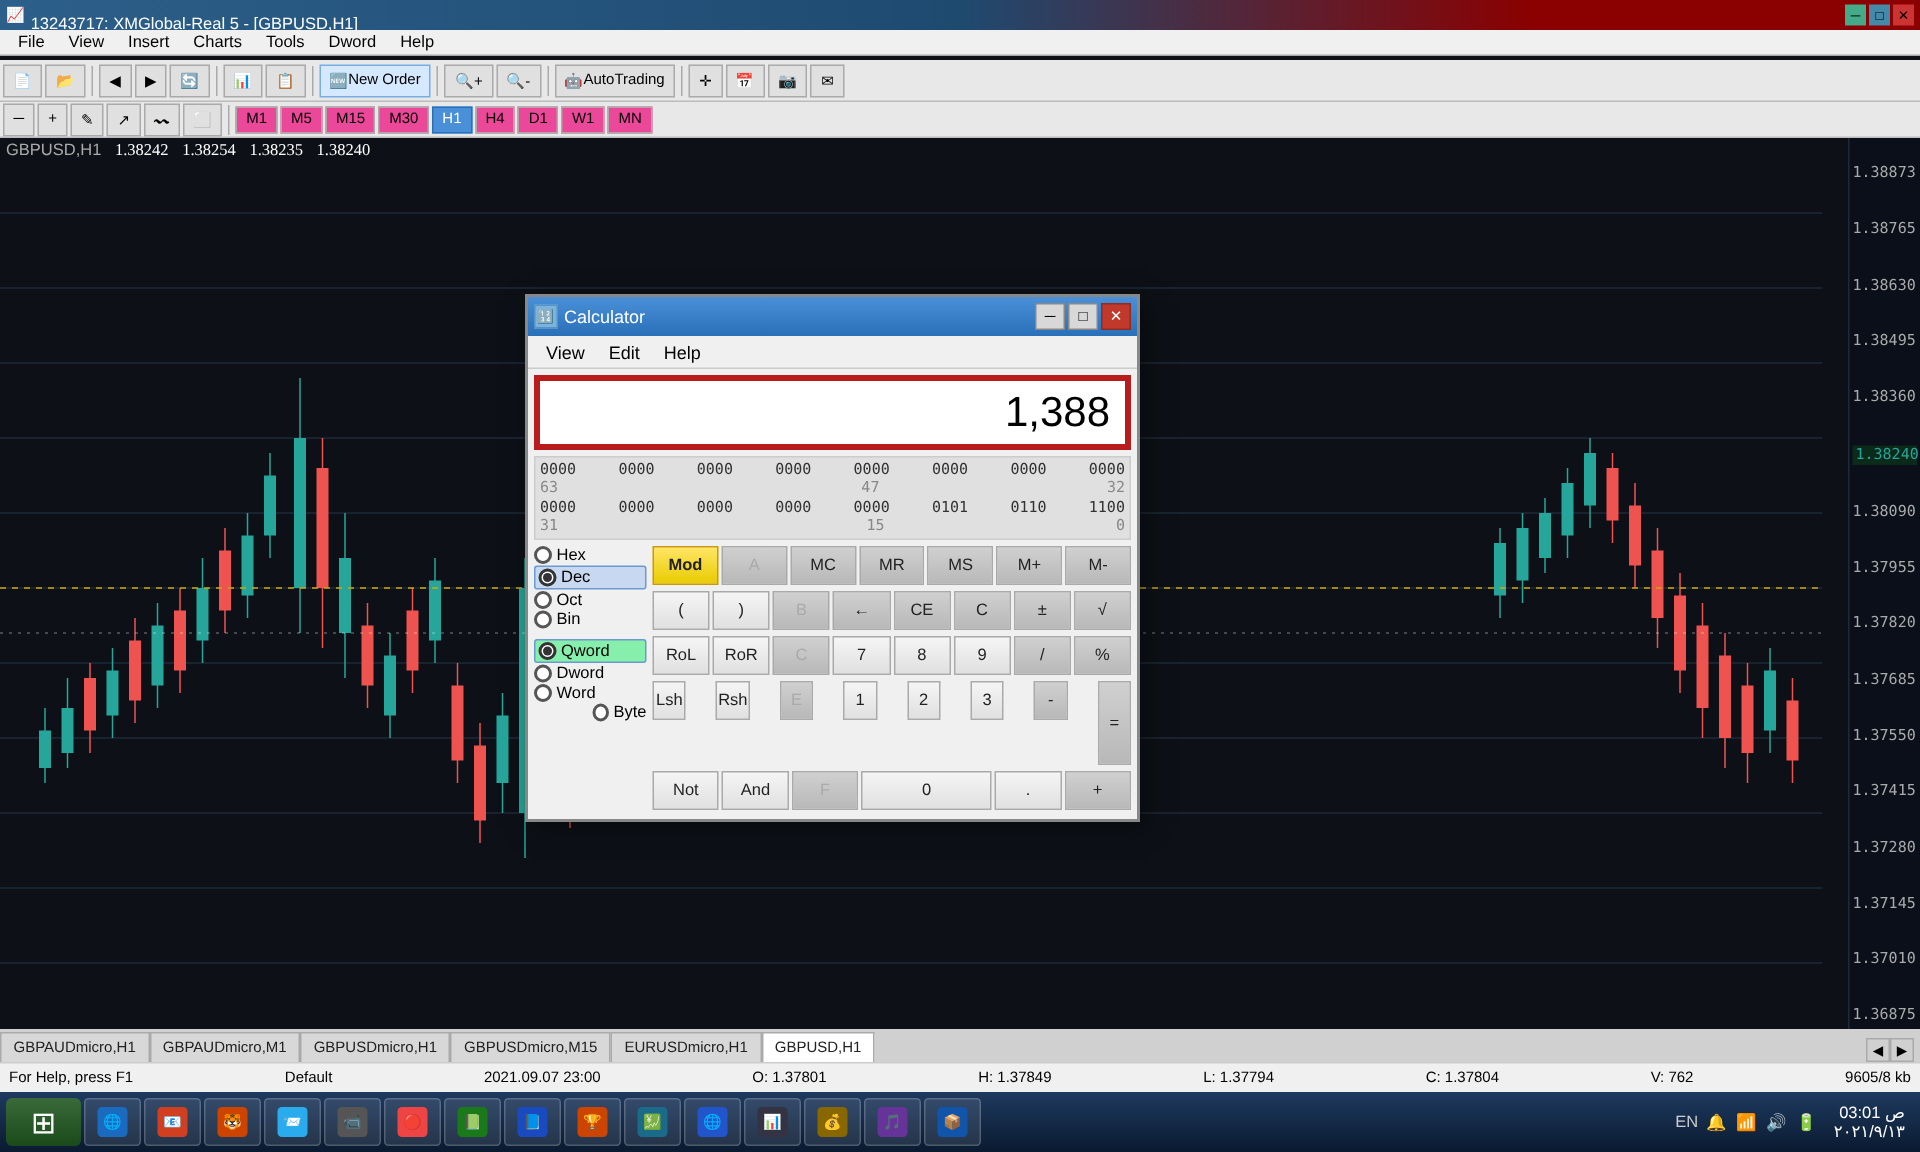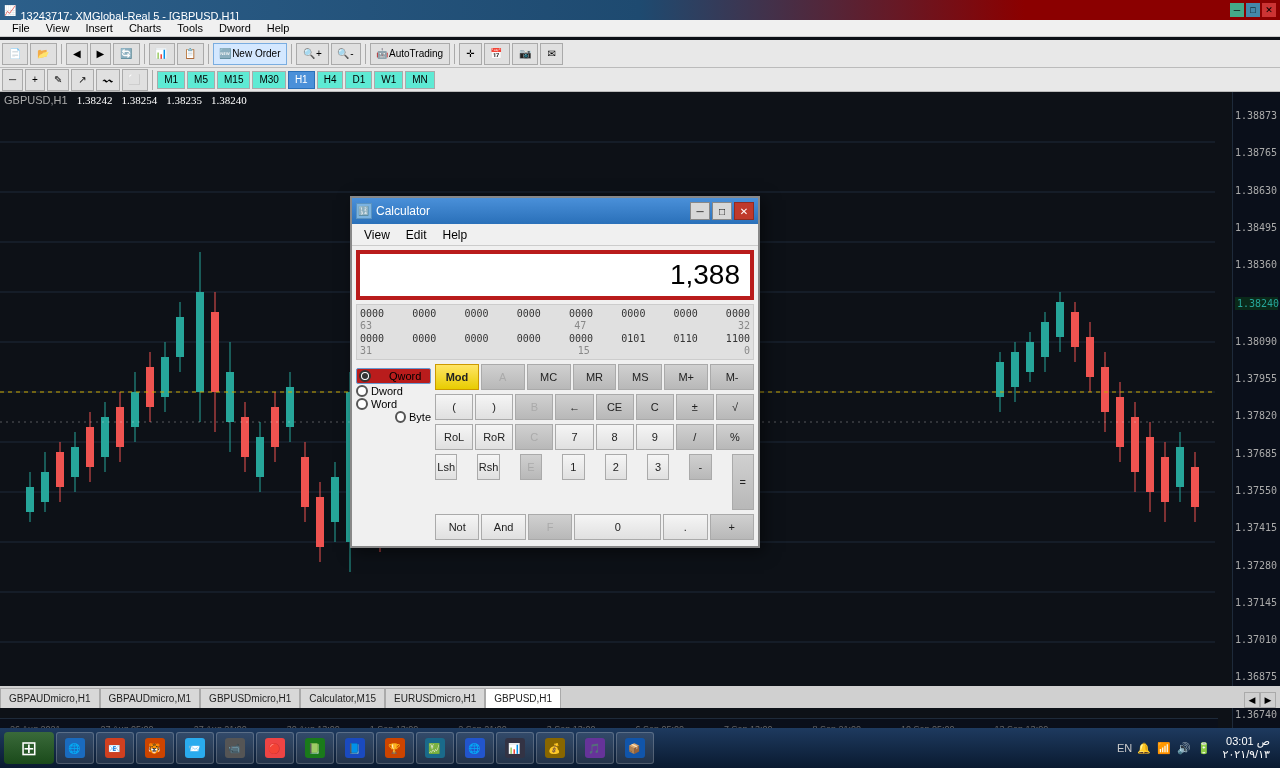--- a/index.html
+++ b/index.html
@@ -45,21 +45,21 @@
       border-bottom: 1px solid #bbb; gap: 2px; font-size: 11px;
     }
     .tb-btn {
       height: 22px; padding: 0 6px; background: #e0e0e0; border: 1px solid #aaa;
       font-size: 10px; cursor: pointer; display: flex; align-items: center;
       white-space: nowrap;
     }
     .tb-btn.accent { background: #d4e8ff; border-color: #7aade0; }
     .tb-separator { width: 1px; height: 20px; background: #aaa; margin: 0 2px; }
     .timeframe-btn {
-      height: 18px; padding: 0 6px; background: #5eead4; border: 1px solid #aaa;
+      height: 18px; padding: 0 6px; background: #ec4899; border: 1px solid #aaa;
       font-size: 10px; cursor: pointer;
     }
     .timeframe-btn.active { background: #4a90d9; color: white; border-color: #2a70b9; }
 
     
     .chart-area {
       position: absolute; top: 92px; left: 0; right: 0; bottom: 30px;
       background: #0d1117;
     }
 
@@ -433,29 +433,40 @@
       <span style="margin-left:40px;">8 Sep 21:00</span>
       <span style="margin-left:40px;">10 Sep 05:00</span>
       <span style="margin-left:40px;">13 Sep 13:00</span>
     </div>
   </div>
 
   <div class="tab-strip">
     <div class="tab-item">GBPAUDmicro,H1</div>
     <div class="tab-item">GBPAUDmicro,M1</div>
     <div class="tab-item">GBPUSDmicro,H1</div>
-    <div class="tab-item">Calculator,M15</div>
+    <div class="tab-item">GBPUSDmicro,M15</div>
     <div class="tab-item">EURUSDmicro,H1</div>
     <div class="tab-item active">GBPUSD,H1</div>
     <div class="tab-nav">
       <button class="tab-nav-btn">◀</button>
       <button class="tab-nav-btn">▶</button>
     </div>
   </div>
 
+  <div class="bottom-status">
+    <span>For Help, press F1</span>
+    <span>Default</span>
+    <span>2021.09.07 23:00</span>
+    <span>O: 1.37801</span>
+    <span>H: 1.37849</span>
+    <span>L: 1.37794</span>
+    <span>C: 1.37804</span>
+    <span>V: 762</span>
+    <span>9605/8 kb</span>
+  </div>
 
   <div class="taskbar">
     <div class="taskbar-start">⊞</div>
 
     <div class="taskbar-item">
       <div class="taskbar-item-icon" style="background:#1a6bbf;">🌐</div>
     </div>
     <div class="taskbar-item">
       <div class="taskbar-item-icon" style="background:#d04020;">📧</div>
     </div>
@@ -576,23 +587,43 @@
           <span></span>
           <span></span>
           <span>0</span>
       </div>
     </div>
 
     <div style="padding:4px;display:flex;gap:4px;">
 
       <div style="display:flex;flex-direction:column;gap:3px;width:75px;">
 
+        <div style="display:flex;flex-direction:column;gap:1px;">
+          <div style="display:flex;align-items:center;gap:3px;font-size:11px;cursor:pointer;">
+            <div style="width:12px;height:12px;border-radius:50%;border:2px solid #555;background:white;display:flex;align-items:center;justify-content:center;"></div>
+            <span>Hex</span>
+          </div>
+          <div style="display:flex;align-items:center;gap:3px;font-size:11px;cursor:pointer;background:#c8d8f0;border:1px solid #6a9ad0;border-radius:2px;padding:1px 2px;">
+            <div style="width:12px;height:12px;border-radius:50%;border:2px solid #333;background:white;display:flex;align-items:center;justify-content:center;">
+              <div style="width:6px;height:6px;border-radius:50%;background:#333;"></div>
+            </div>
+            <span>Dec</span>
+          </div>
+          <div style="display:flex;align-items:center;gap:3px;font-size:11px;cursor:pointer;">
+            <div style="width:12px;height:12px;border-radius:50%;border:2px solid #555;background:white;"></div>
+            <span>Oct</span>
+          </div>
+          <div style="display:flex;align-items:center;gap:3px;font-size:11px;cursor:pointer;">
+            <div style="width:12px;height:12px;border-radius:50%;border:2px solid #555;background:white;"></div>
+            <span>Bin</span>
+          </div>
+        </div>
 
         <div style="display:flex;flex-direction:column;gap:1px;margin-top:4px;">
-          <div style="display:flex;align-items:center;gap:18px;font-size:11px;cursor:pointer;background:#b91c1c;border:1px solid #6a9ad0;border-radius:2px;padding:1px 2px;">
+          <div style="display:flex;align-items:center;gap:3px;font-size:11px;cursor:pointer;background:#86efac;border:1px solid #6a9ad0;border-radius:2px;padding:1px 2px;">
             <div style="width:12px;height:12px;border-radius:50%;border:2px solid #333;background:white;display:flex;align-items:center;justify-content:center;">
               <div style="width:6px;height:6px;border-radius:50%;background:#333;"></div>
             </div>
             <span>Qword</span>
           </div>
           <div style="display:flex;align-items:center;gap:3px;font-size:11px;cursor:pointer;">
             <div style="width:12px;height:12px;border-radius:50%;border:2px solid #555;background:white;"></div>
             <span>Dword</span>
           </div>
           <div style="display:flex;align-items:center;gap:3px;font-size:11px;cursor:pointer;">

